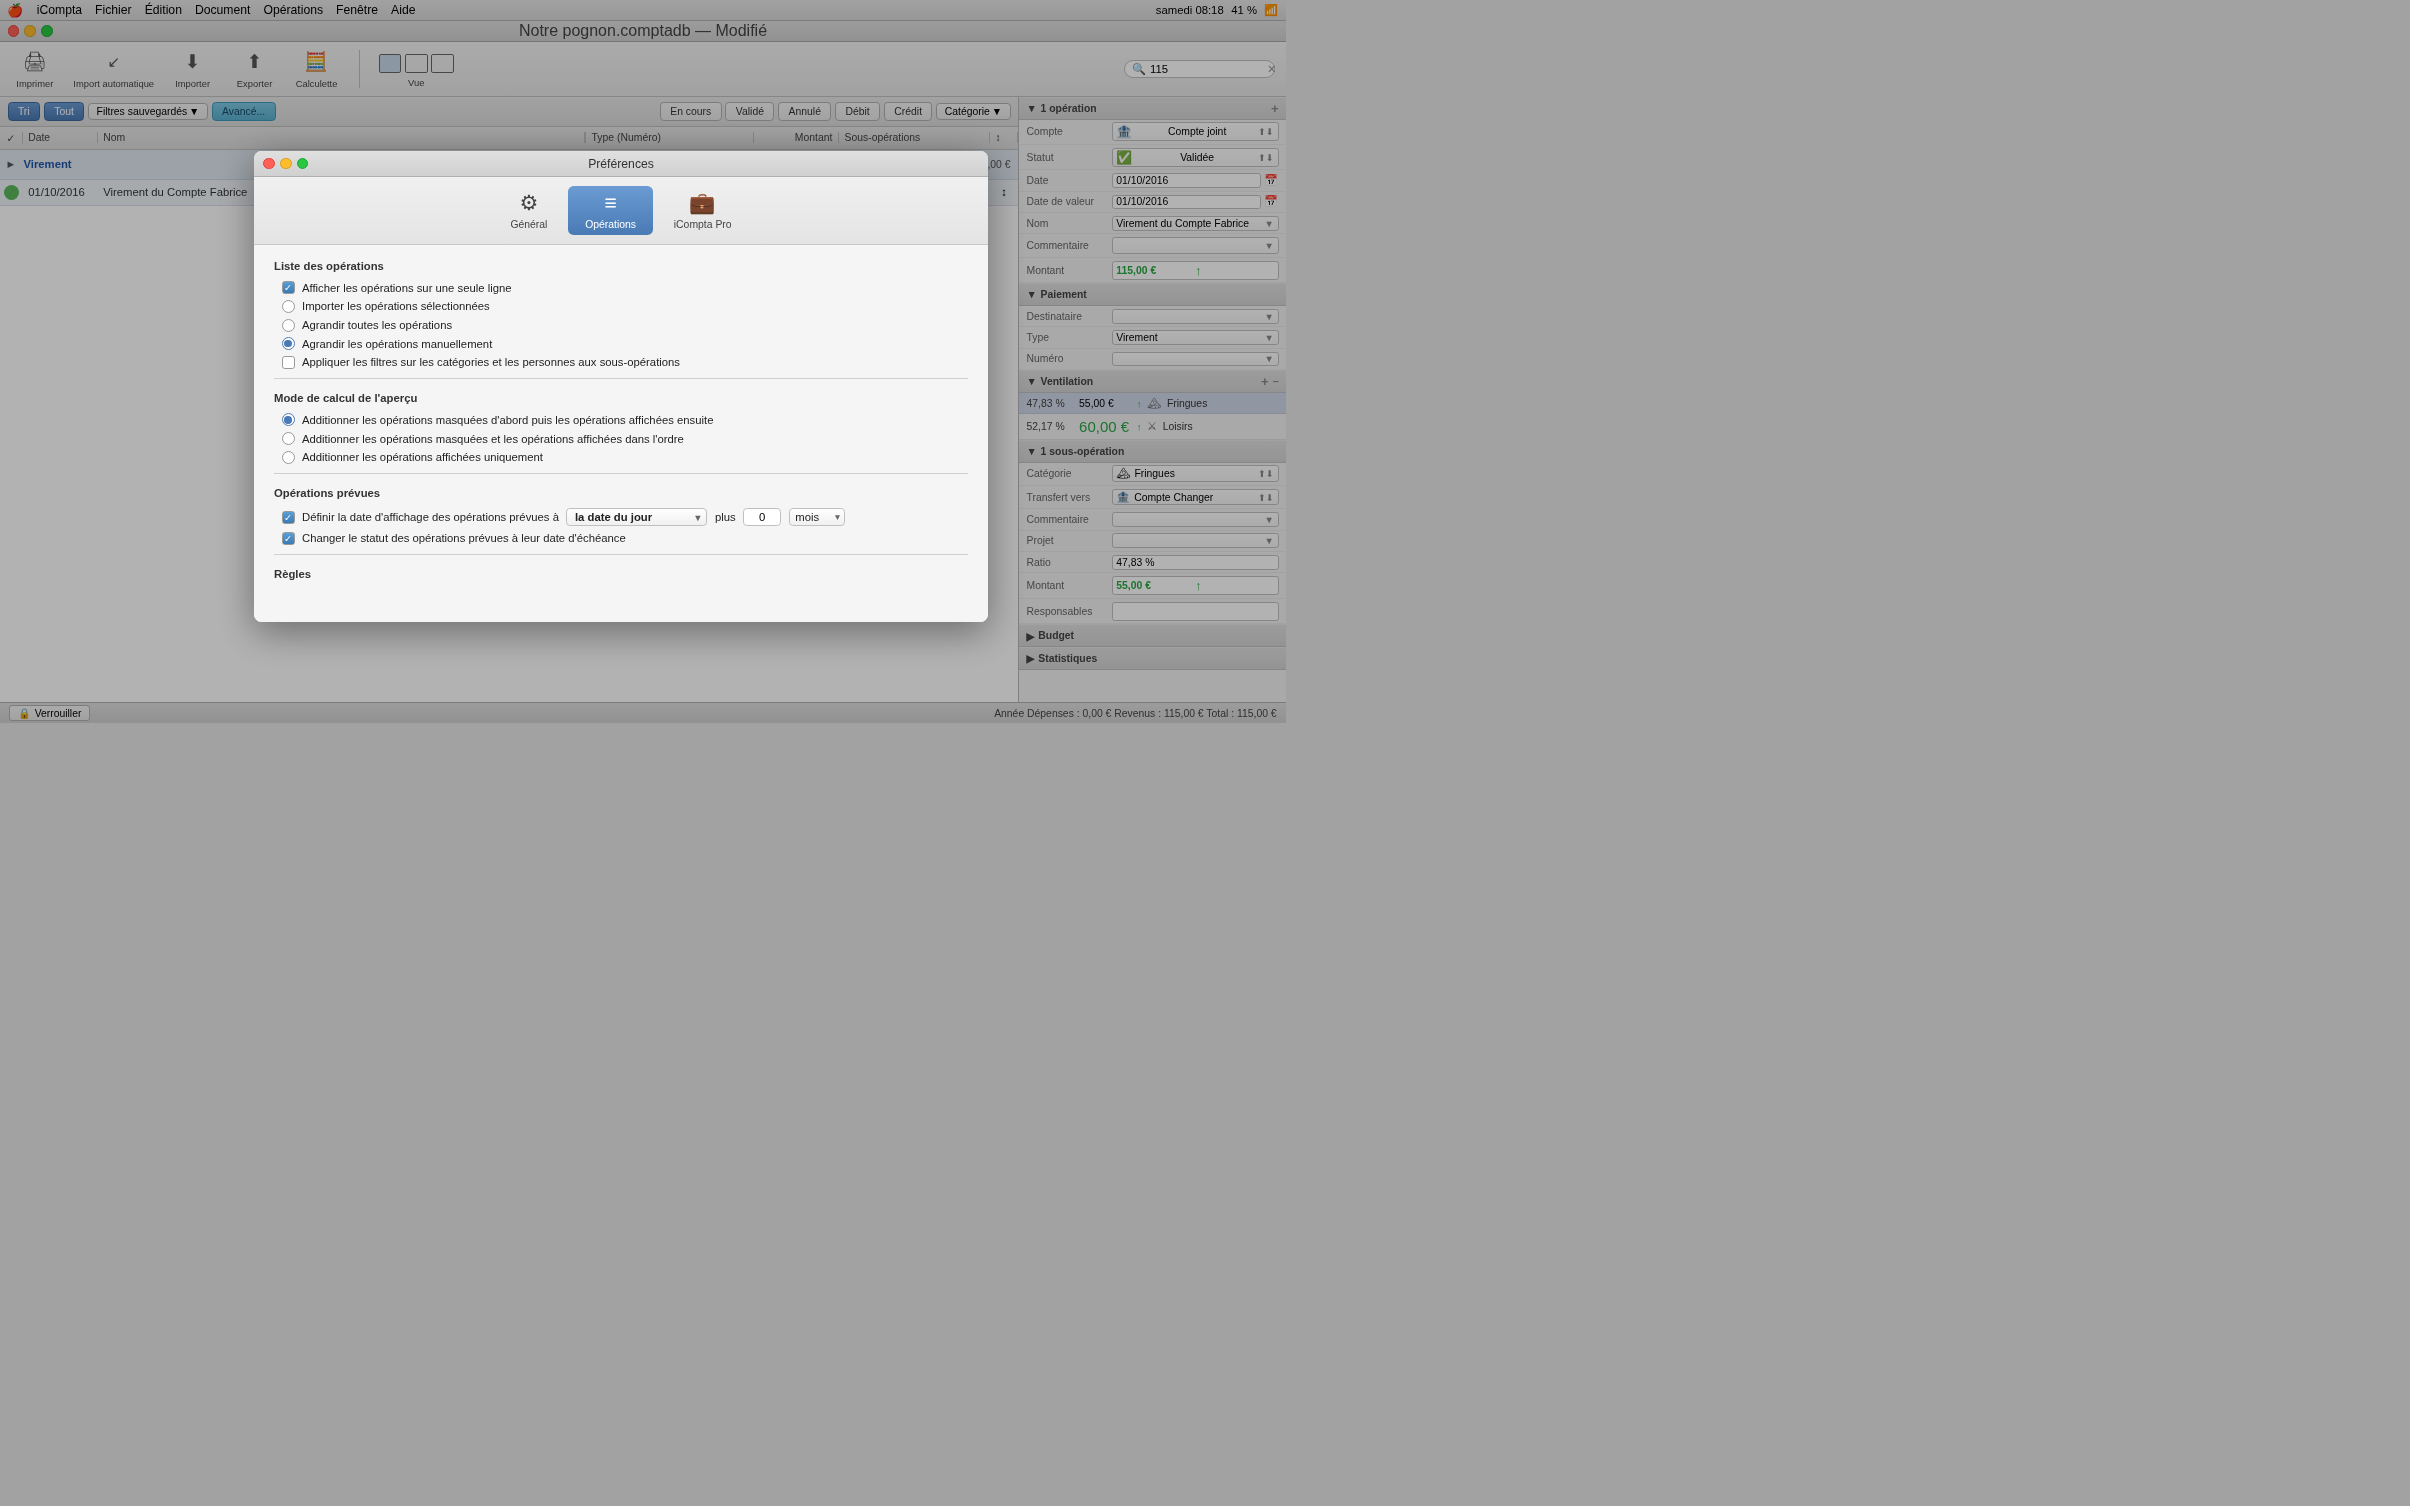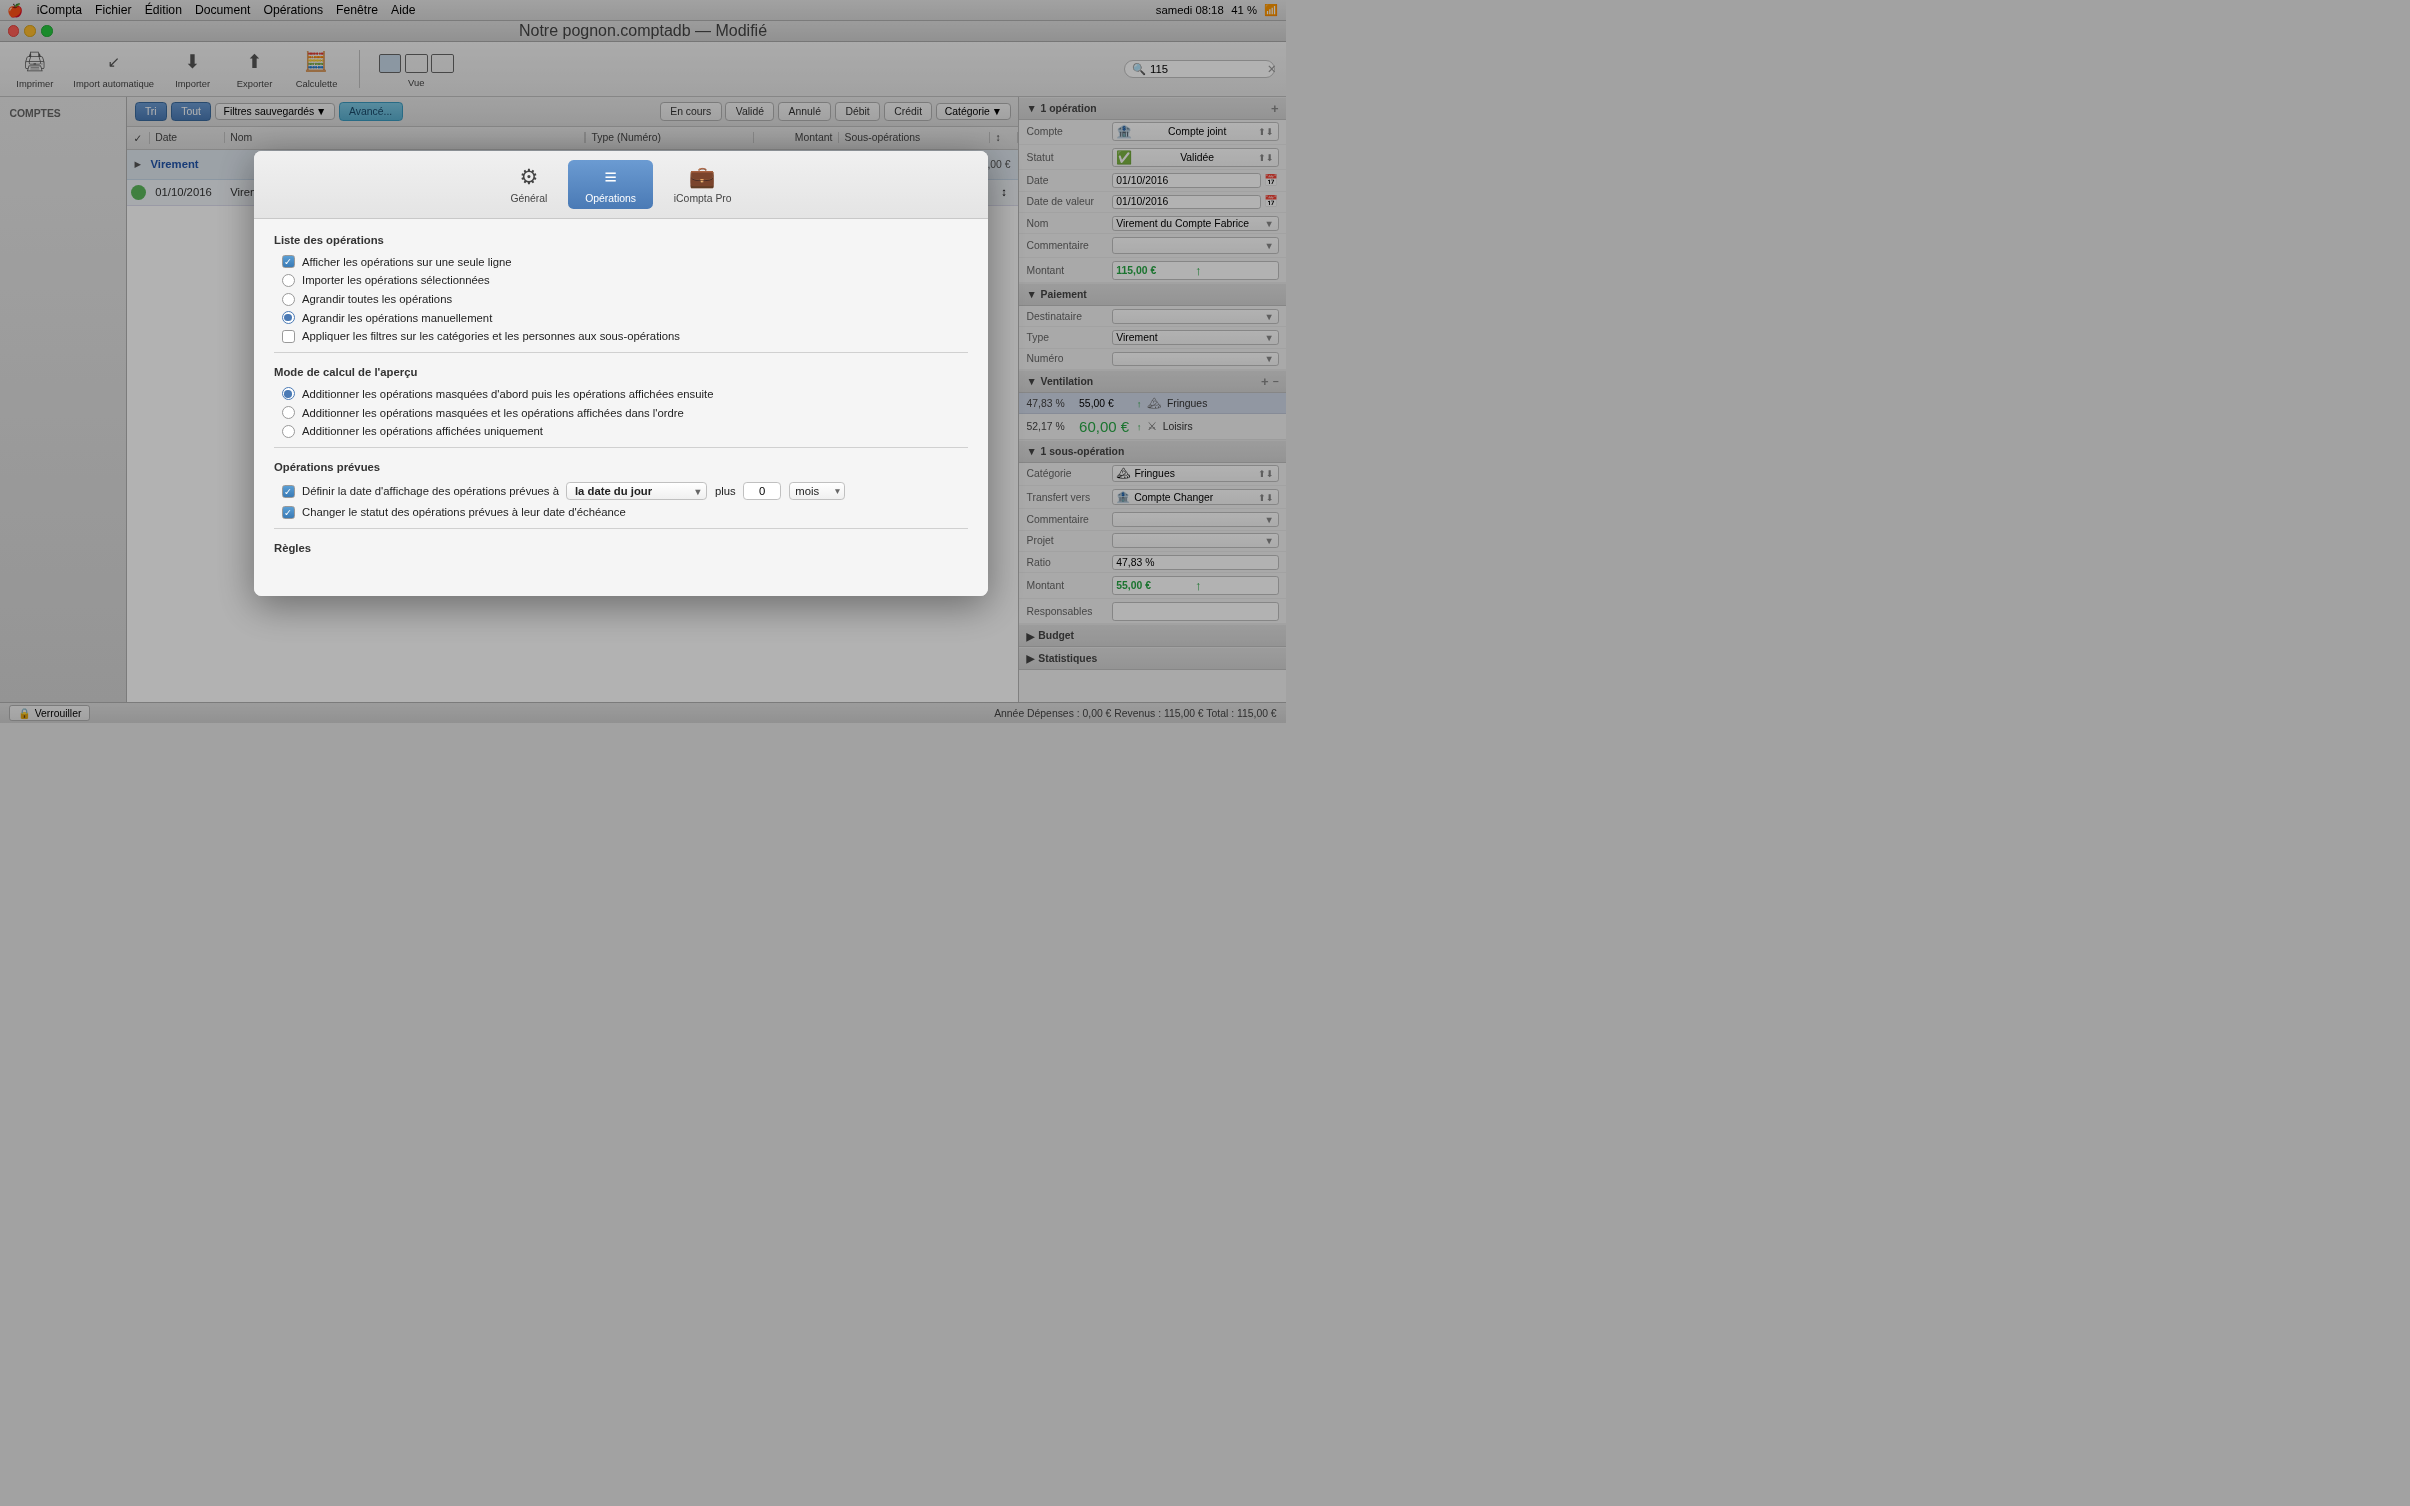--- a/index.html
+++ b/index.html
@@ -572,23 +572,20 @@
   </div>
   <div class="toolbar-search">
     <span style="color:#999;font-size:11.3px;">🔍</span>
     <input type="text" value="115" placeholder="115" style="">
     <span style="color:#999;cursor:pointer;">✕</span>
   </div>
 </div>
 
 <div class="main-layout">
 
-  <div class="sidebar">
-    <div class="sidebar-title">Comptes</div>
-  </div>
 
   <div class="content-area">
 
     <div class="filter-bar">
       <button class="filter-btn active">Tri</button>
       <button class="filter-btn active">Tout</button>
       <div class="filter-select">
         <span>Filtres sauvegardés</span>
         <span>▼</span>
       </div>
@@ -875,20 +872,28 @@
     </button>
   </div>
   <div class="status-right">
     <span>Année   Dépenses : 0,00 €   Revenus : 115,00 €   Total : 115,00 €</span>
   </div>
 </div>
 
 <div class="modal-overlay">
   <div class="modal">
 
+    <div class="modal-titlebar">
+      <div class="modal-traffic">
+        <div class="tl tl-red"></div>
+        <div class="tl tl-yellow"></div>
+        <div class="tl tl-green"></div>
+      </div>
+      <span>Préférences</span>
+    </div>
 
     <div class="modal-toolbar">
       <div class="modal-tab">
         <span class="modal-tab-icon">⚙</span>
         <span>Général</span>
       </div>
       <div class="modal-tab active">
         <span class="modal-tab-icon">≡</span>
         <span>Opérations</span>
       </div>

